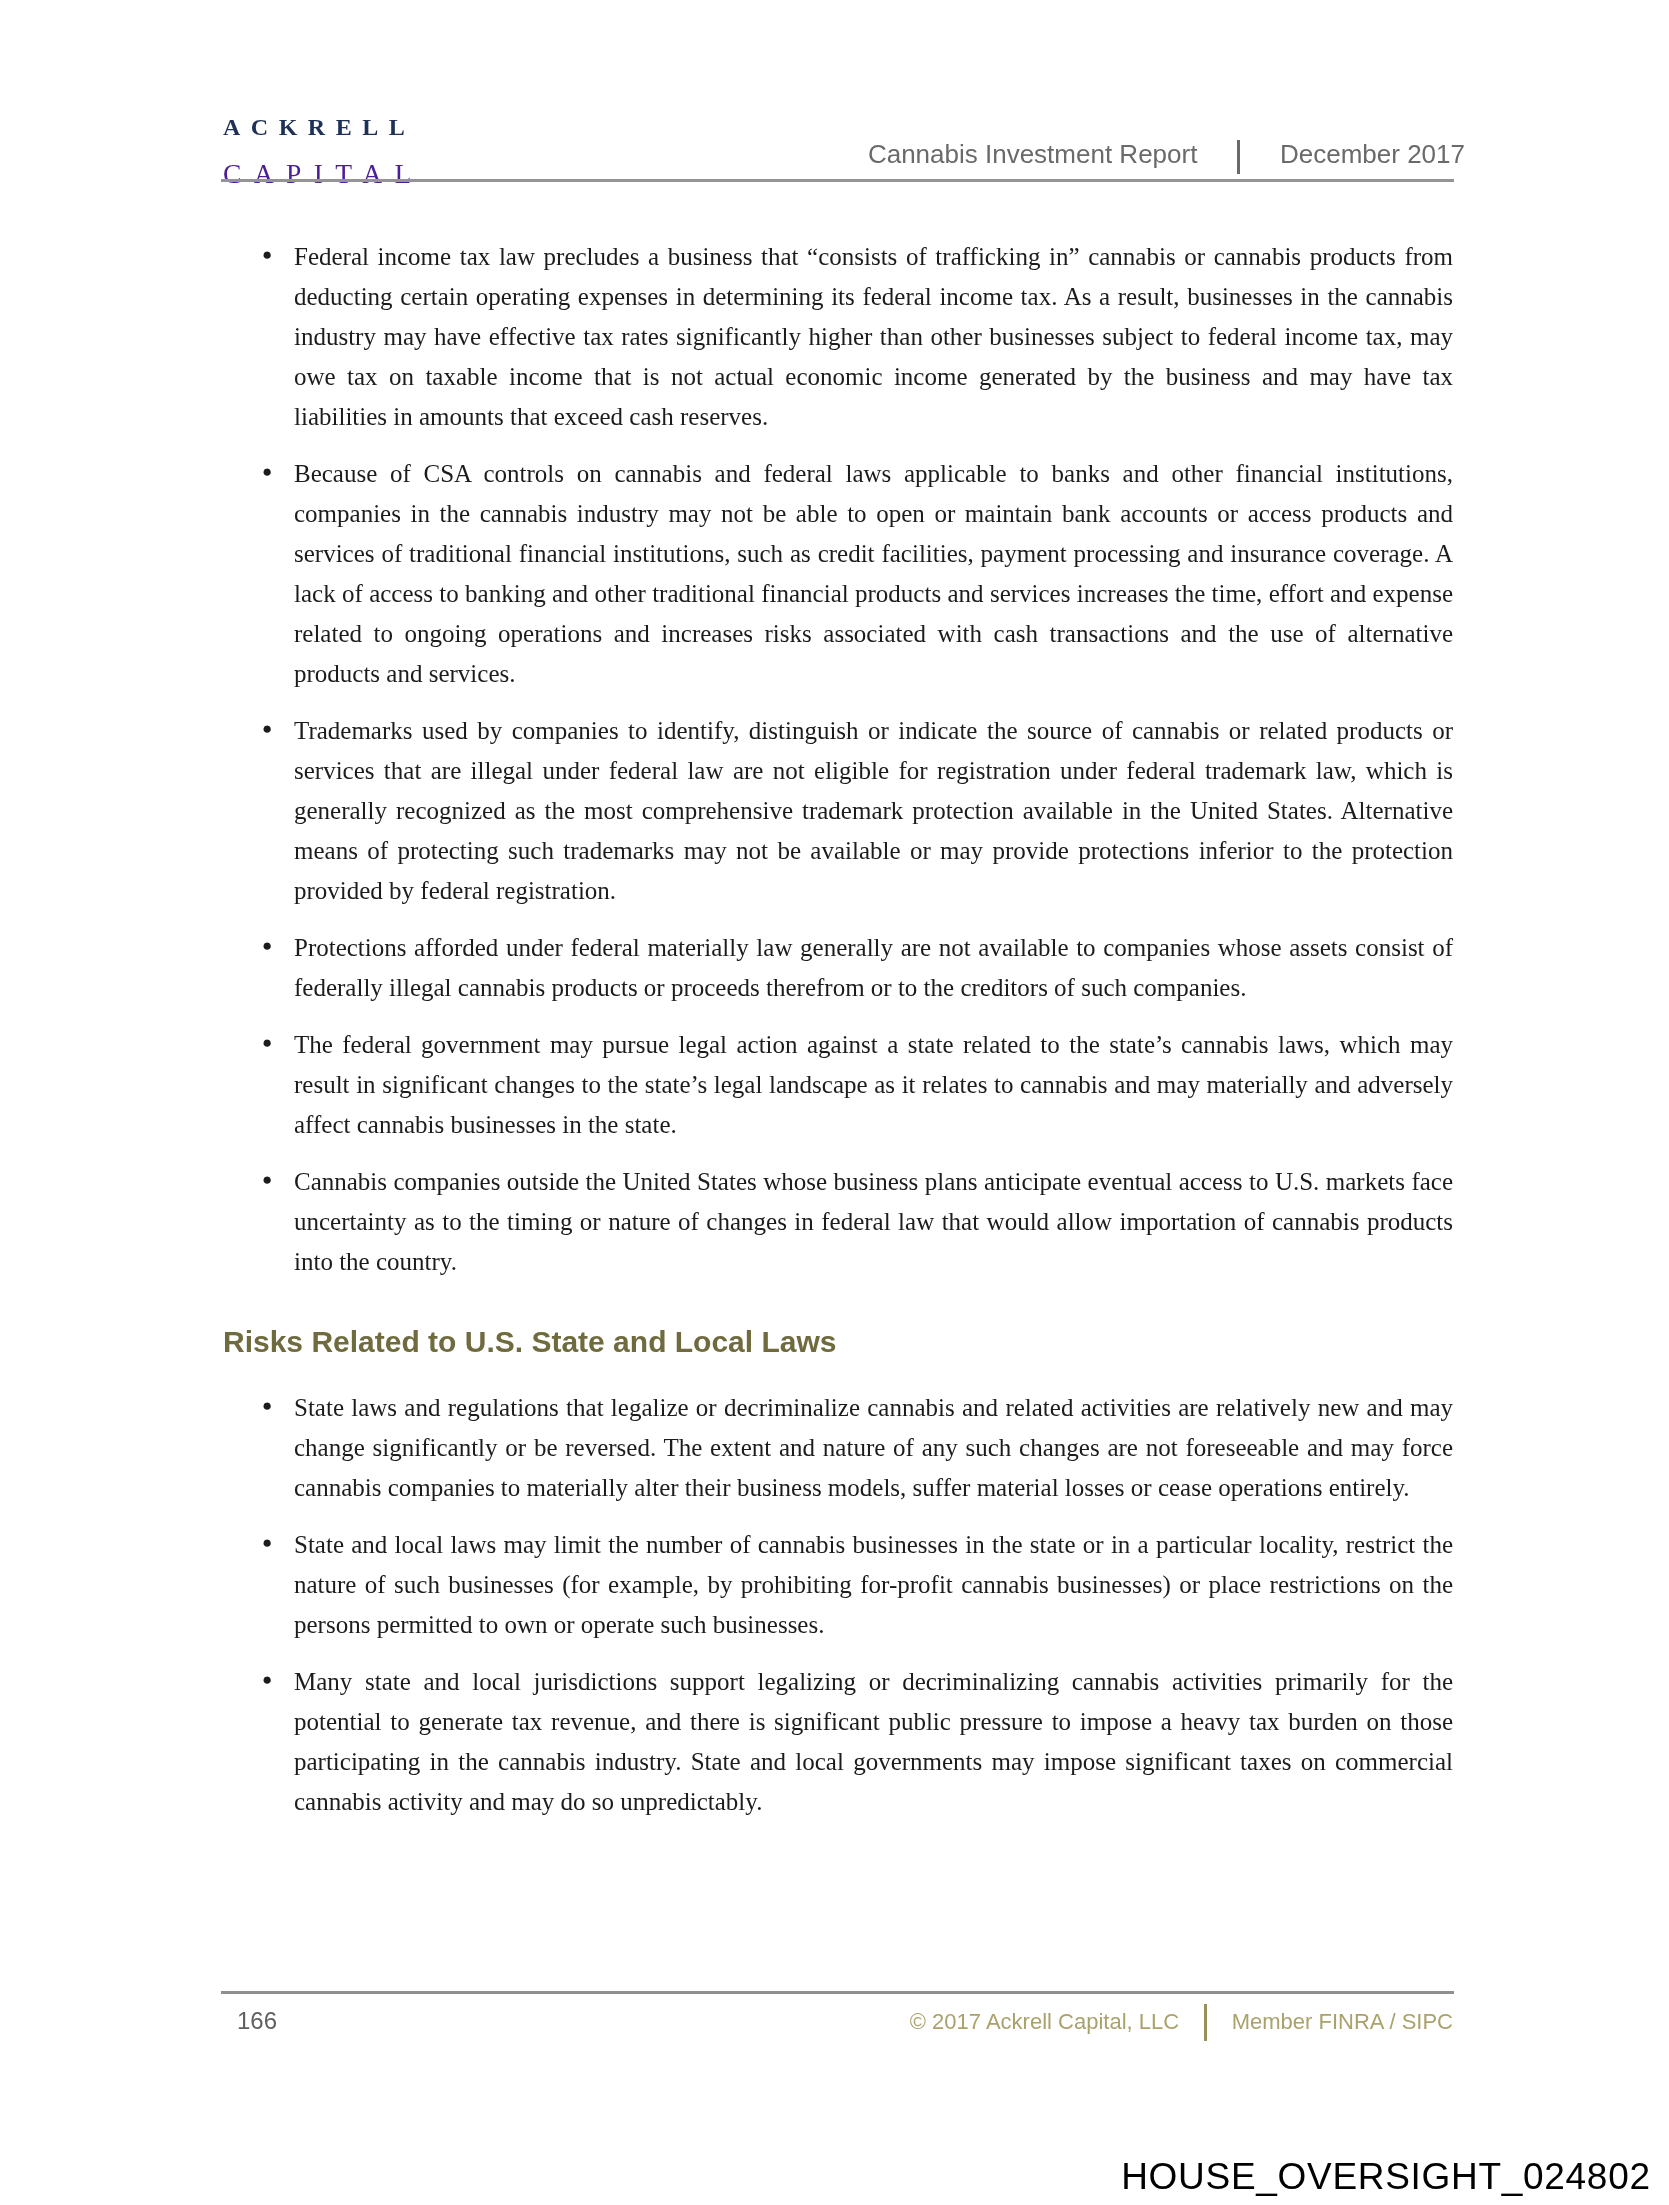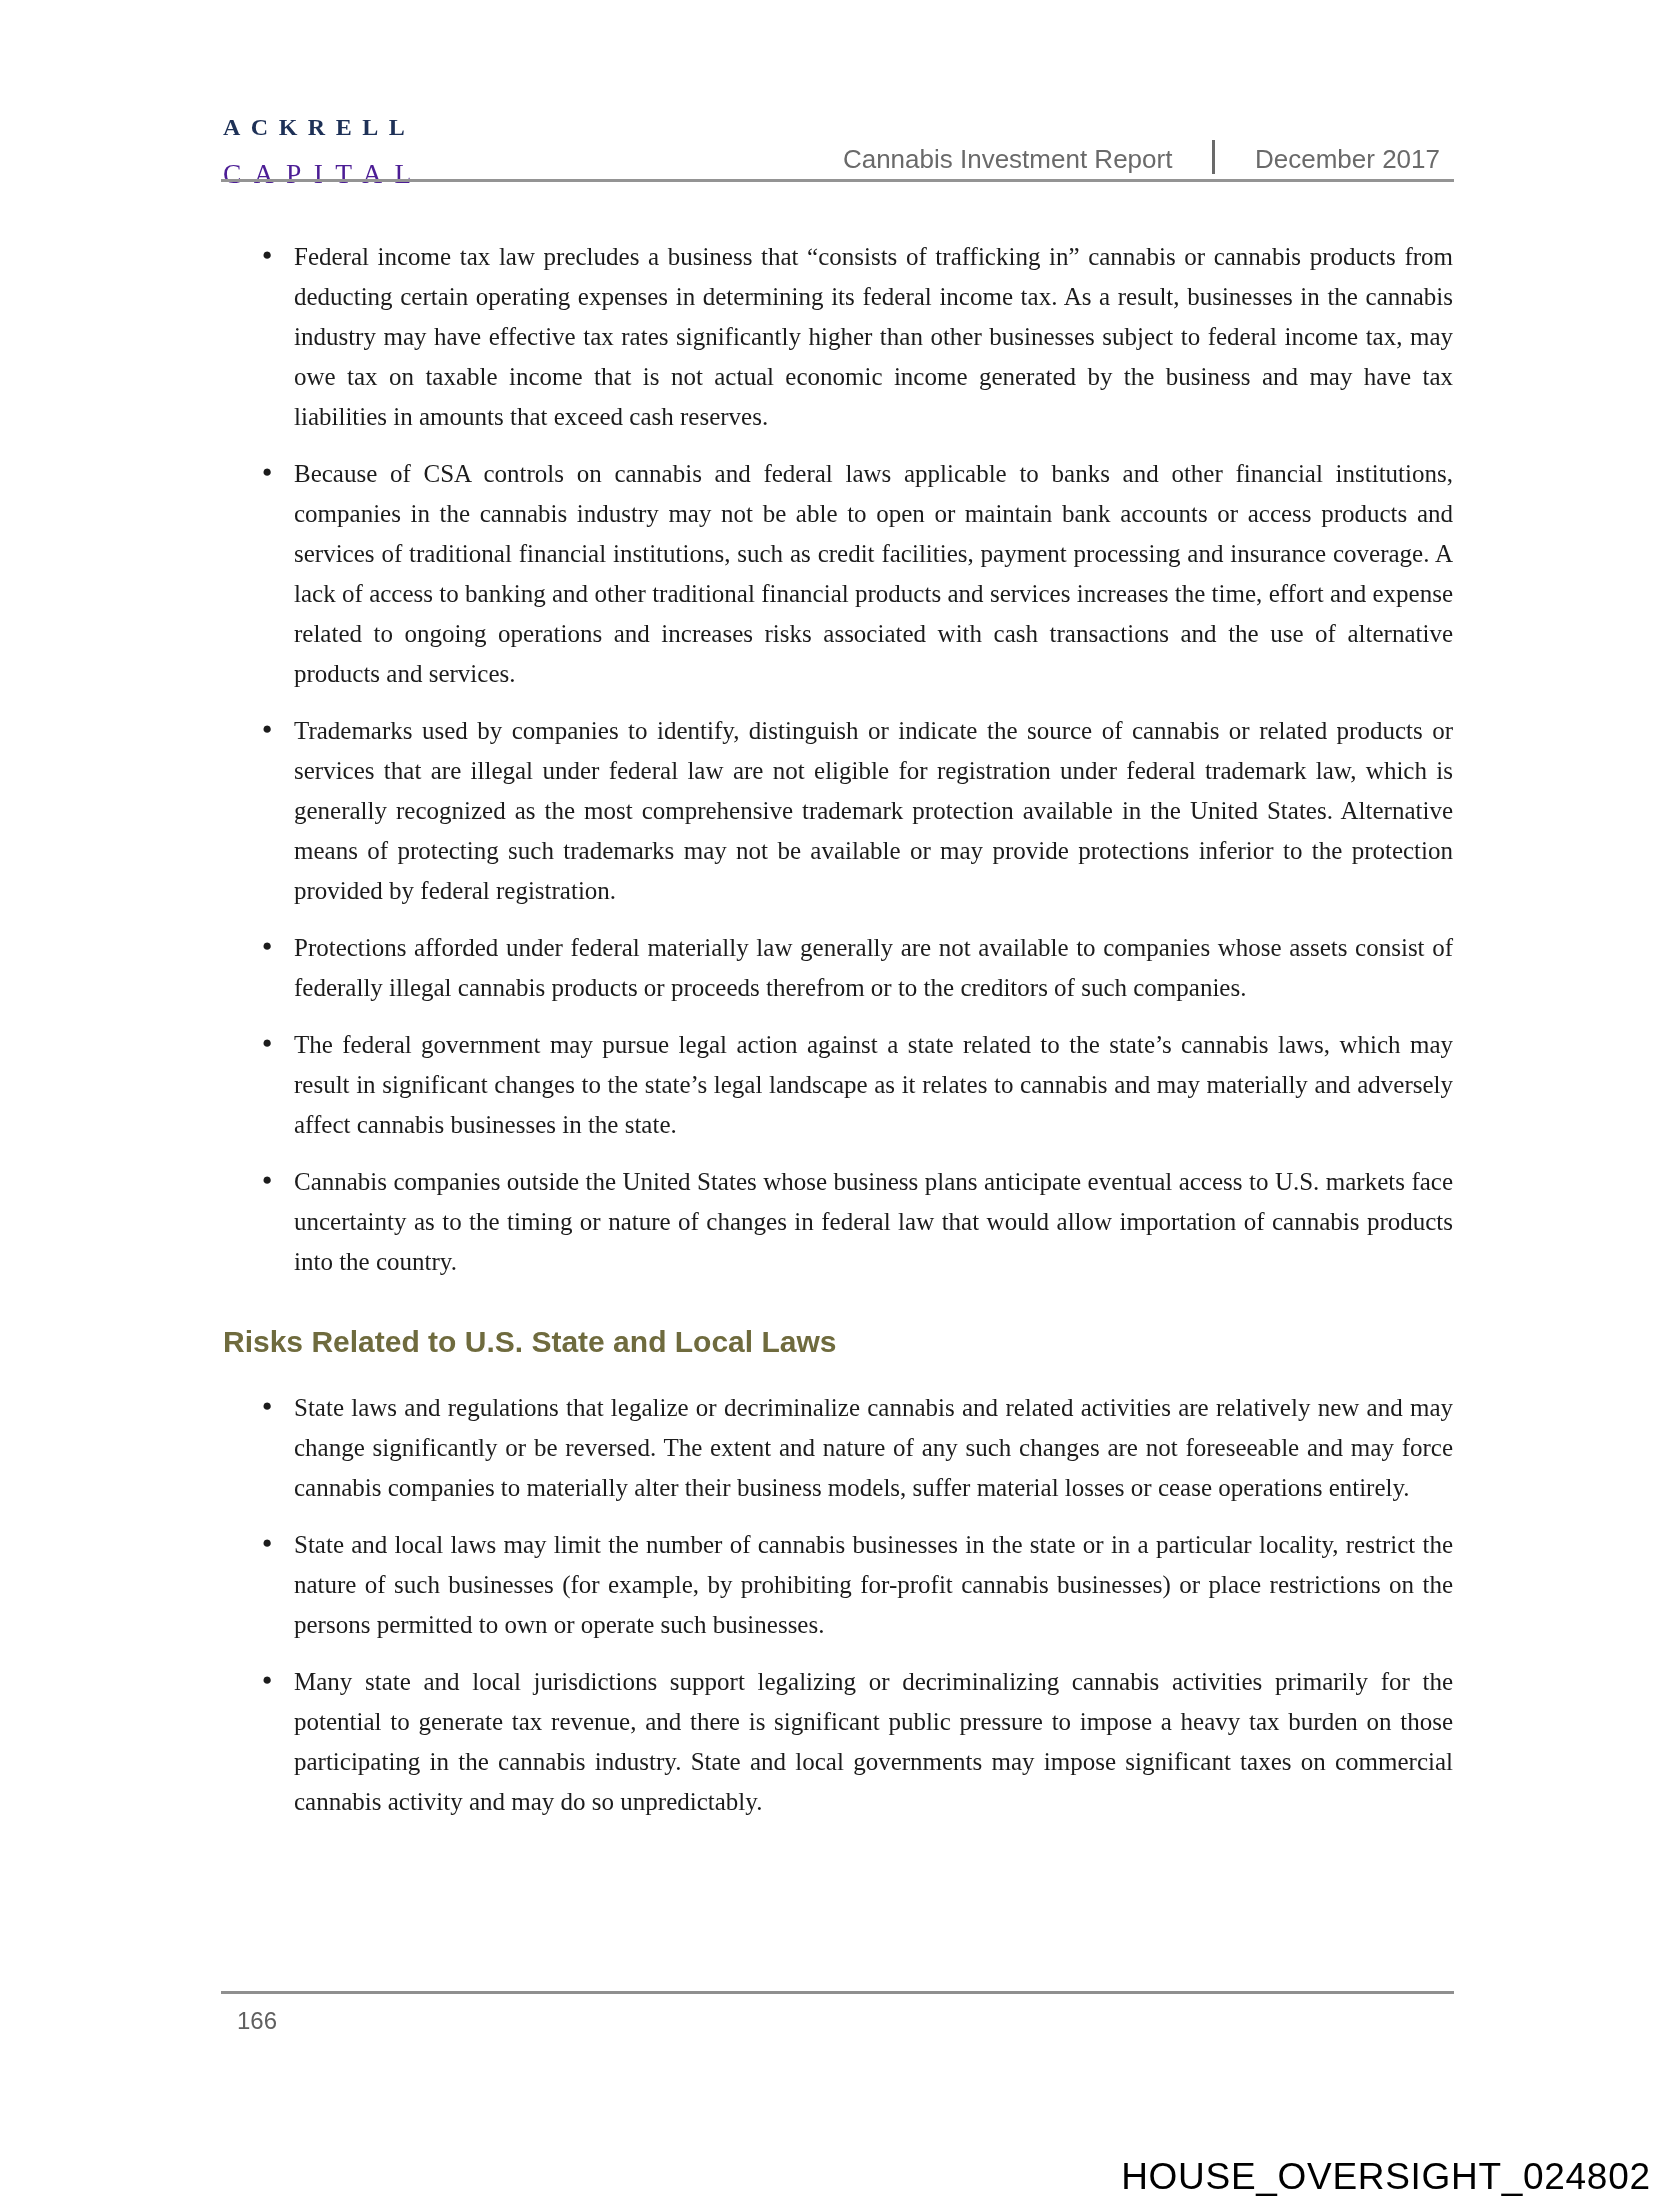--- a/index.html
+++ b/index.html
@@ -17,22 +17,22 @@
     font-family:"Liberation Serif", serif;
     font-weight:bold; font-size:24px; line-height:1;
     letter-spacing:10.5px; color:#1e3157;
   }
   .logo-line2 {
     font-family:"Liberation Serif", serif;
     font-weight:normal; font-size:27.5px; line-height:1;
     letter-spacing:12.4px; color:#4c1d95; margin-top:21px;
   }
   .header-right {
-    position:absolute; right:229px; top:140px;
-    display:flex; align-items:flex-end; gap:40px;
+    position:absolute; right:204px; top:140px;
+    display:flex; align-items:flex-start; gap:40px;
     color:#6a6a6a; font-size:26px; line-height:1.1;
   }
   .vbar-gray { width:2.6px; height:34px; background:#6a6a6a; }
   .rule { position:absolute; left:221px; right:215px; height:3.3px; }
   .header-rule { top:179px; background:#949494; }
 
   
   main { position:absolute; left:223px; right:216px; top:237px; }
   ul.bullets { list-style:none; margin:0; padding:0; }
   ul.bullets li { position:relative; padding-left:71px; margin:0 0 17px 0; }
@@ -128,17 +128,22 @@
       </li>
       <li>
         <span class="bullet-dot">●</span>
         <span class="li-text">Many state and local jurisdictions support legalizing or decriminalizing cannabis activities primarily for the potential to generate tax revenue, and there is significant public pressure to impose a heavy tax burden on those participating in the cannabis industry. State and local governments may impose significant taxes on commercial cannabis activity and may do so unpredictably.</span>
       </li>
     </ul>
   </main>
 
   <div class="rule footer-rule"></div>
   <div class="page-num">166</div>
+  <div class="footer-right">
+    <span>© 2017 Ackrell Capital, LLC</span>
+    <span class="vbar-khaki"></span>
+    <span>Member FINRA / SIPC</span>
+  </div>
 
   <div class="stamp">HOUSE_OVERSIGHT_024802</div>
 
 </div>
 
 
 </body></html>

